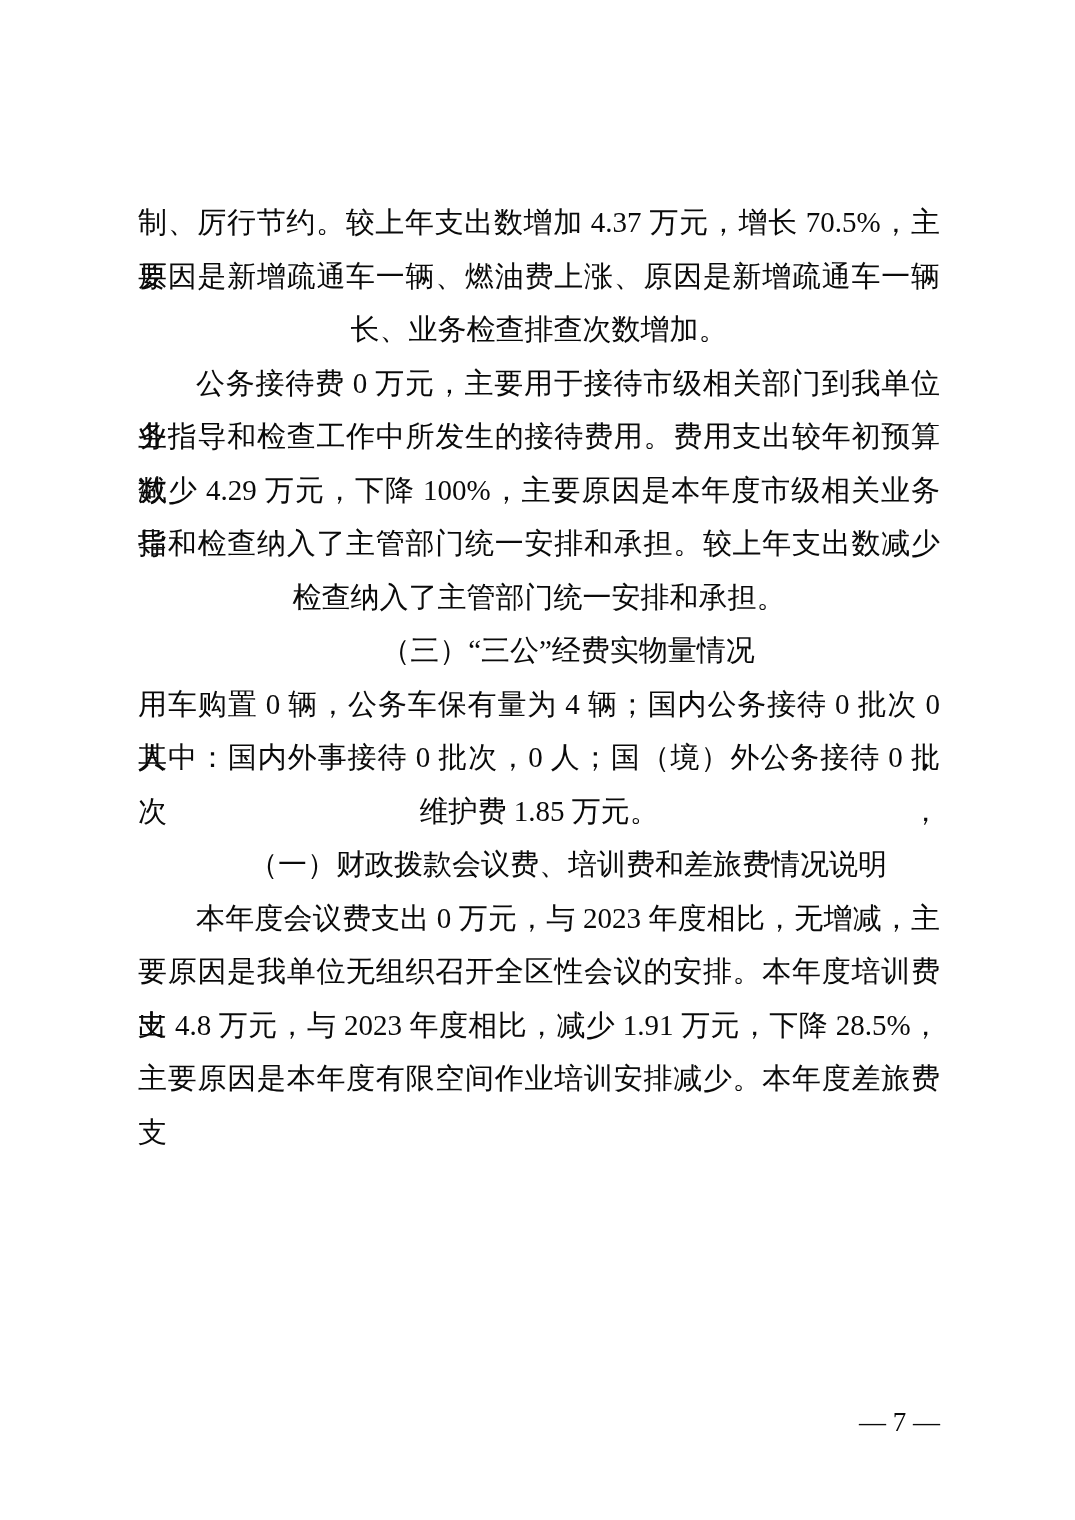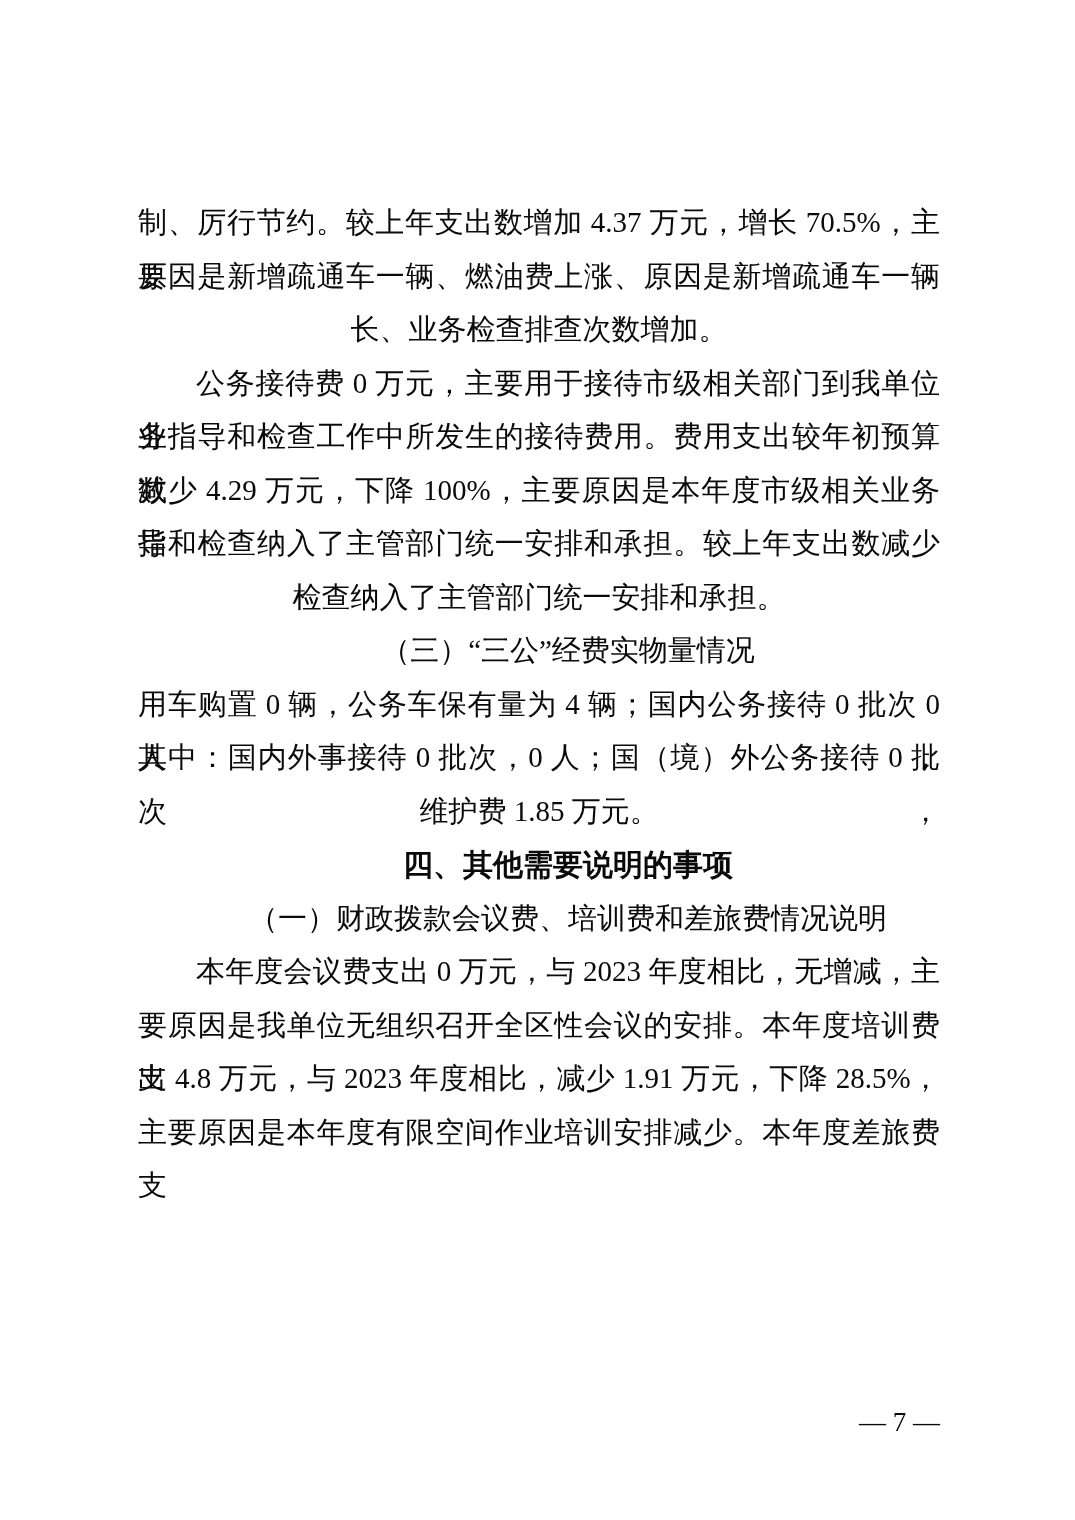--- a/index.html
+++ b/index.html
@@ -68,21 +68,20 @@
       <div class="line body left">长、业务检查排查次数增加。</div>
       <div class="line body justify indent">公务接待费 0 万元，主要用于接待市级相关部门到我单位业</div>
       <div class="line body justify">务指导和检查工作中所发生的接待费用。费用支出较年初预算数</div>
       <div class="line body justify">减少 4.29 万元，下降 100%，主要原因是本年度市级相关业务指</div>
       <div class="line body justify">导和检查纳入了主管部门统一安排和承担。较上年支出数减少</div>
       <div class="line body left">检查纳入了主管部门统一安排和承担。</div>
       <div class="line subheading left indent">（三）“三公”经费实物量情况</div>
       <div class="line body justify">用车购置 0 辆，公务车保有量为 4 辆；国内公务接待 0 批次 0 人，</div>
       <div class="line body justify">其中：国内外事接待 0 批次，0 人；国（境）外公务接待 0 批次，</div>
       <div class="line body left">维护费 1.85 万元。</div>
-      <div class="line heading left indent">四、其他需要说明的事项</div>
       <div class="line subheading left indent">（一）财政拨款会议费、培训费和差旅费情况说明</div>
       <div class="line body justify indent">本年度会议费支出 0 万元，与 2023 年度相比，无增减，主</div>
       <div class="line body justify">要原因是我单位无组织召开全区性会议的安排。本年度培训费支</div>
       <div class="line body justify">出 4.8 万元，与 2023 年度相比，减少 1.91 万元，下降 28.5%，</div>
       <div class="line body justify">主要原因是本年度有限空间作业培训安排减少。本年度差旅费支</div>
     </div>
   <div class="footer">
     <span>— 7 —</span>
   </div>
 </div>

